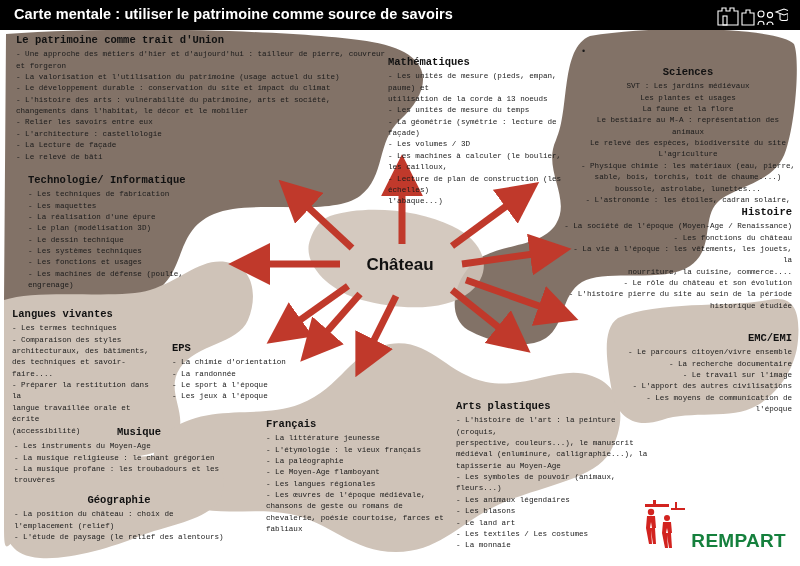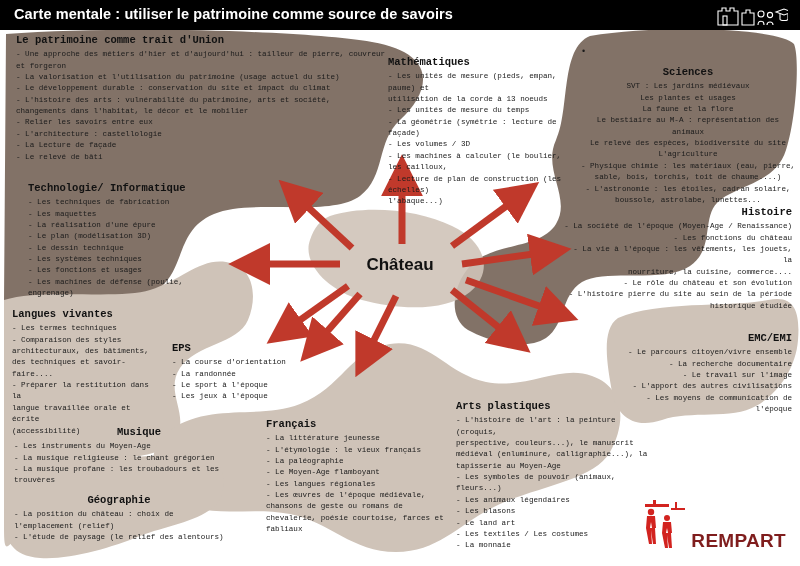--- a/index.html
+++ b/index.html
@@ -56,21 +56,21 @@
   .t-left{text-align:left;}
   .t-right{text-align:right;}
   .t-center{text-align:center;margin-top:32px;}
 
   
   .rempart{
     position:absolute;right:14px;bottom:12px;
     display:flex;align-items:flex-end;gap:4px;
   }
   .rempart-word{
-    font-size:19px;font-weight:bold;color:#7f1d1d;letter-spacing:.3px;
+    font-size:19px;font-weight:bold;color:#15803d;letter-spacing:.3px;
     font-family:"Liberation Sans", sans-serif;
     margin-bottom:2px;
   }
 </style>
 </head>
 <body>
 
 <div class="page">
 
   <div class="blob" style="left:0;top:0;">
@@ -194,27 +194,27 @@
     <div class="lines">
       <div>SVT :  Les jardins médiévaux</div>
       <div>Les plantes et usages</div>
       <div>La faune et la flore</div>
       <div>Le bestiaire au M-A : représentation des</div>
       <div>animaux</div>
       <div>Le relevé des espèces, biodiversité du site</div>
       <div>L'agriculture</div>
       <div>- Physique chimie :  les matériaux (eau, pierre,</div>
       <div>sable, bois, torchis, toit de chaume....)</div>
+      <div>boussole, astrolabe, lunettes...</div>
       <div>- L'astronomie : les étoiles, cadran solaire,</div>
-      <div>boussole, astrolabe, lunettes...</div>
     </div>
   </div>
   <div style="position:absolute;left:582px;top:46px;font-size:9px;color:#1b1b1b;">•</div>
 
-  <div class="block t-left" style="left:28px;top:182px;width:200px;">
+  <div class="block t-left" style="left:28px;top:174px;width:200px;">
     <h3>Technologie/ Informatique</h3>
     <div class="lines">
       <div>- Les techniques de fabrication</div>
       <div>- Les maquettes</div>
       <div>- La réalisation d'une épure</div>
       <div>- Le plan (modélisation 3D)</div>
       <div>- Le dessin technique</div>
       <div>- Les systèmes techniques</div>
       <div>- Les fonctions et usages</div>
       <div>- Les machines de défense (poulie, engrenage)</div>
@@ -243,21 +243,21 @@
       <div>des techniques et savoir-faire....</div>
       <div>- Préparer la restitution dans la</div>
       <div>langue travaillée orale et écrite</div>
       <div>(accessibilité)</div>
     </div>
   </div>
 
   <div class="block t-left" style="left:172px;top:342px;width:150px;">
     <h3>EPS</h3>
     <div class="lines">
-      <div>- La course d'orientation</div>
+      <div>- La chimie d'orientation</div>
       <div>- La randonnée</div>
       <div>- Le sport à l'époque</div>
       <div>- Les jeux à l'époque</div>
     </div>
   </div>
 
   <div class="block t-right" style="left:600px;top:332px;width:192px;">
     <h3 style="text-align:right;">EMC/EMI</h3>
     <div class="lines">
       <div>- Le parcours citoyen/vivre ensemble</div>

